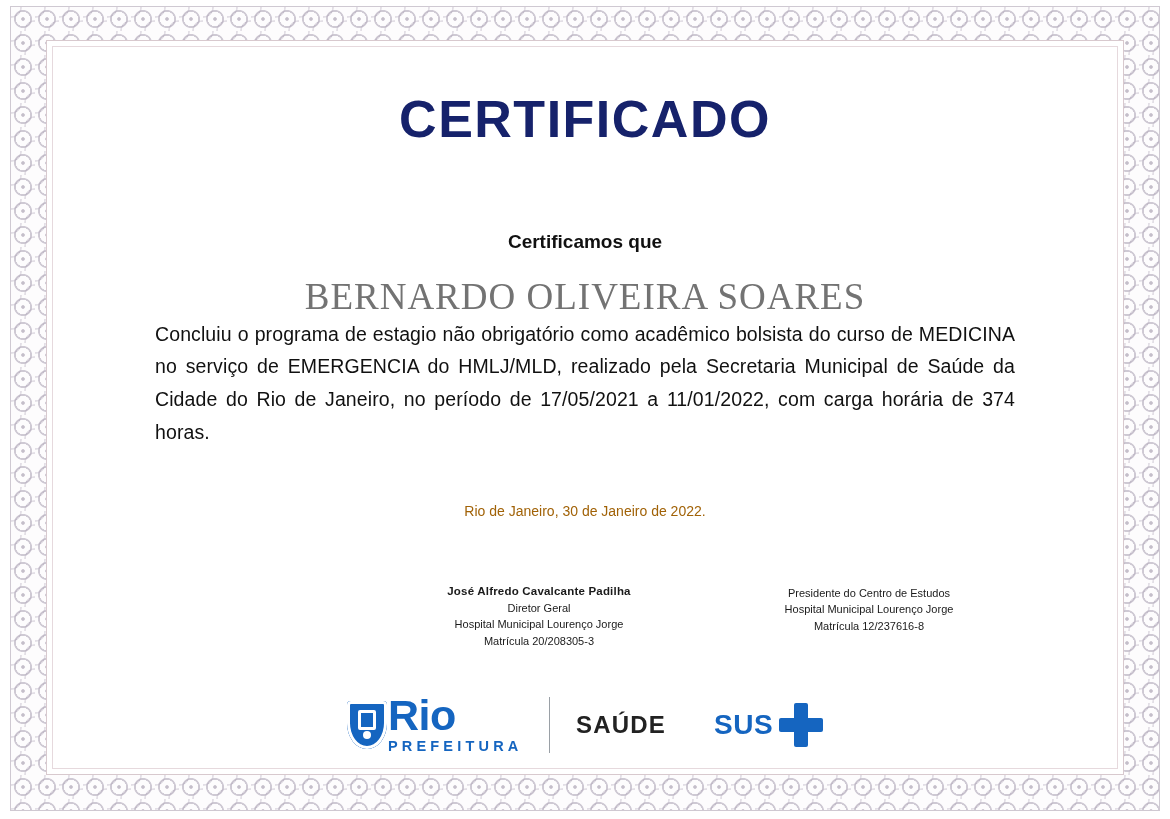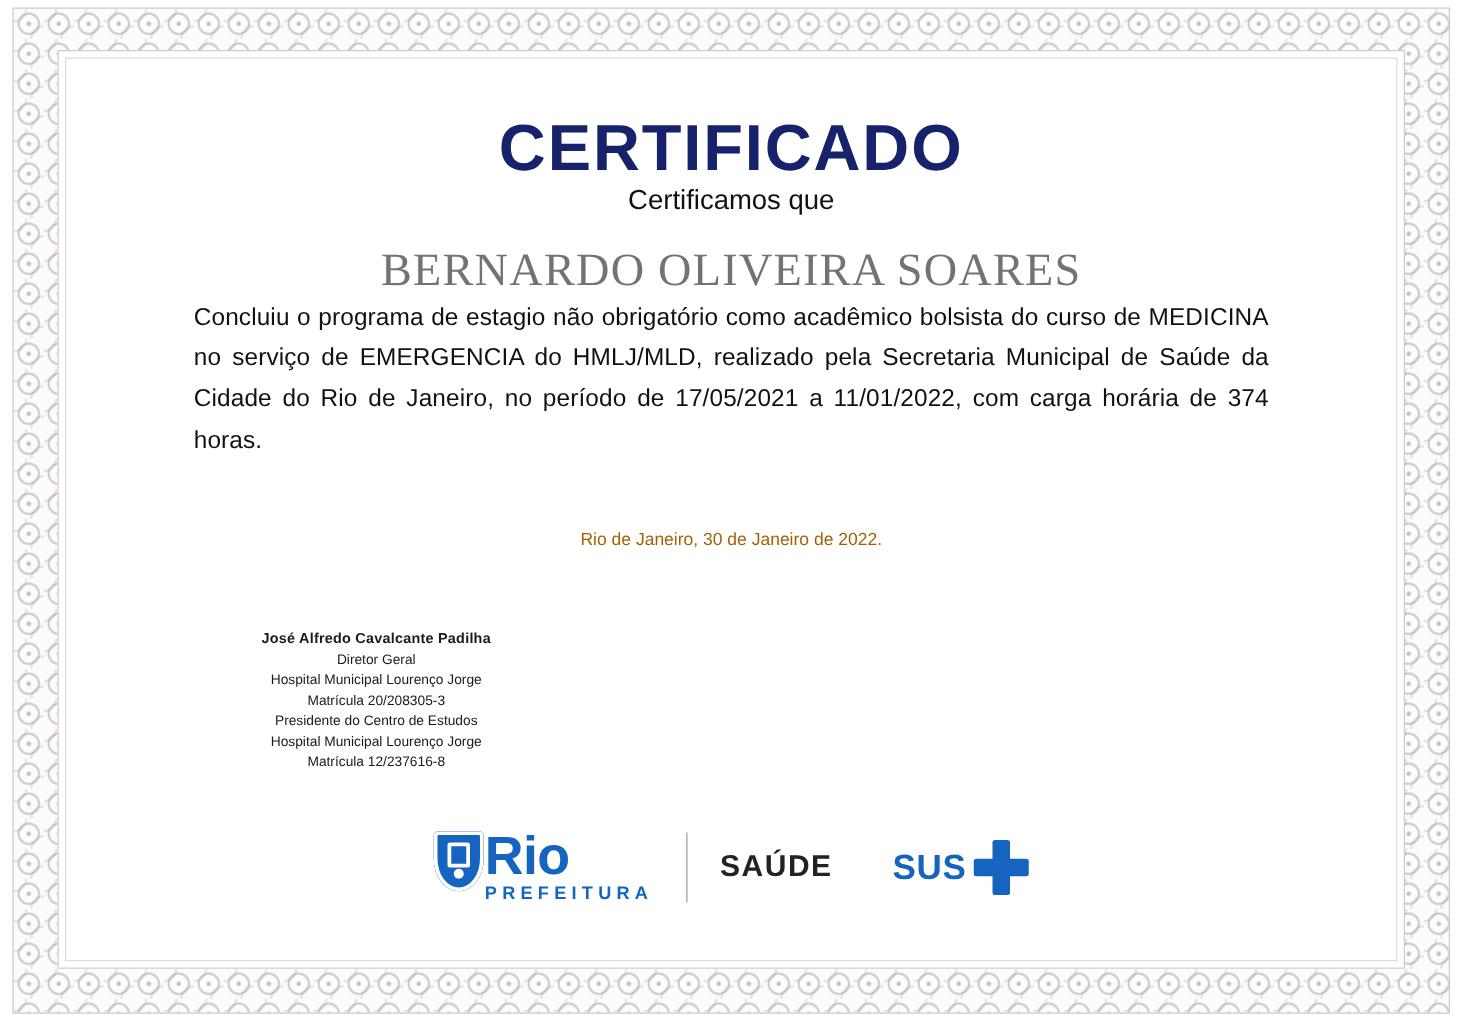--- a/index.html
+++ b/index.html
@@ -75,23 +75,24 @@
     font-family: "Liberation Sans", sans-serif;
     font-size: 52px;
     font-weight: bold;
     letter-spacing: 1.5px;
     color: #16226b;
     margin: 18px 0 0 0;
     line-height: 1.05;
   }
 
   .certificamos {
-    font-size: 22px;
+    margin-top: 84px;
+    font-size: 19px;
     color: #111111;
-    font-weight: normal;
+    font-weight: bold;
   }
 
   .recipient {
     font-family: "Liberation Serif", serif;
     font-size: 37px;
     letter-spacing: 1px;
     color: #737373;
     margin-top: 22px;
     white-space: nowrap;
   }
@@ -112,21 +113,20 @@
     font-size: 14px;
     color: #a16207;
   }
 
   
   .signatures {
     margin-top: 66px;
     display: flex;
     justify-content: flex-end;
     padding: 0 26px;
-    flex-direction: column;
   }
   .sig-block {
     width: 330px;
     text-align: center;
     color: #1a1a1a;
   }
   .sig-name {
     font-size: 11.5px;
     font-weight: bold;
     letter-spacing: 0.2px;
@@ -140,20 +140,21 @@
   
   .logos {
     margin-top: 46px;
     display: flex;
     align-items: center;
     justify-content: center;
     gap: 0px;
   }
   .rio-logo {
     display: flex;
+    align-items: center;
     gap: 1px;
   }
   .coat-of-arms {
     width: 40px;
     height: 48px;
     position: relative;
     background: #1565c0;
     border-radius: 4px 4px 20px 20px / 4px 4px 26px 26px;
     box-shadow: inset 0 0 0 3px #ffffff, inset 0 0 0 5px #1565c0;
   }

